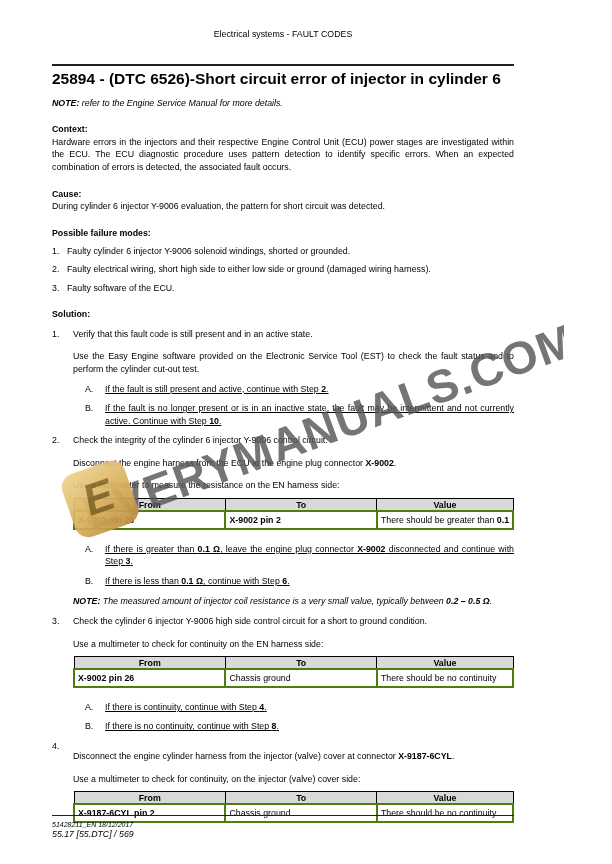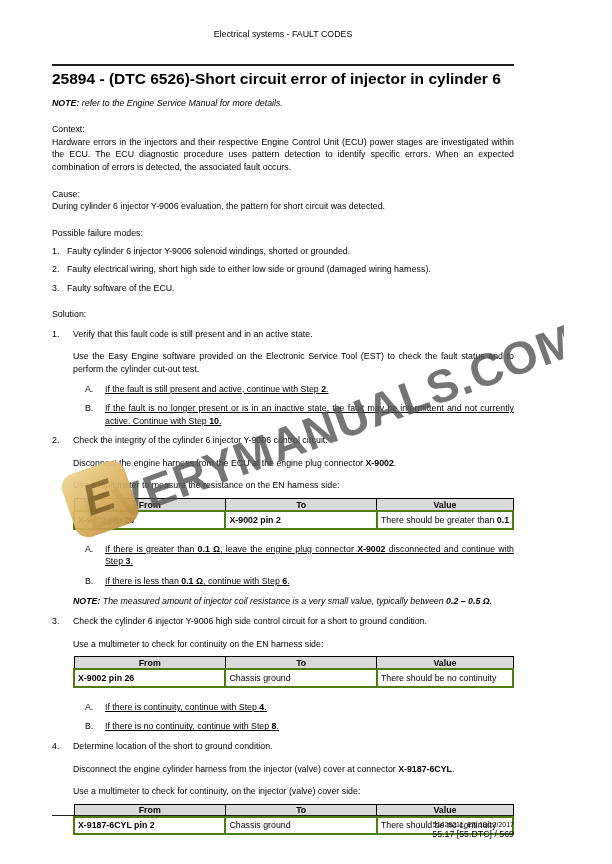--- a/index.html
+++ b/index.html
@@ -13,21 +13,21 @@
     color:#000;
     overflow:hidden;
   }
   .inner { padding:28px 50px 0 52px; }
   .b { font-weight:bold; }
   .i { font-style:italic; }
   .running-header { text-align:center; }
   .title-rule { border:0; border-top:2px solid var(--rule-color,#1f1f1f); margin:23px 0 0 0; }
   .doc-title { font-size:15.5px; line-height:19px; font-weight:bold; margin-top:3px; }
   .doc-note { margin-top:9px; }
-  .sec-heading { font-weight:normal; margin-top:14px; }
+  .sec-heading { font-weight:bold; margin-top:14px; }
   .body-text { text-align:justify; }
   .fm-item { display:flex; margin-top:5.5px; }
   .fm-item:first-child { margin-top:6px; }
   .fm-num { width:15px; flex:none; }
   .step { display:flex; margin-top:7px; }
   .step-num { width:21px; flex:none; }
   .step-content { flex:1; min-width:0; }
   .step-title { text-align:justify; }
   .para { margin-top:10px; text-align:justify; }
   .sub { display:flex; margin-top:7px; margin-left:12px; }
@@ -42,21 +42,21 @@
     font-weight:bold; text-align:center;
     font-size:8.8px; line-height:10px; padding:0.5px 2px;
   }
   .spec-table td {
     border:2px solid #4d7c0f;
     text-align:left; padding:1.5px 3px;
     line-height:12.6px;
     overflow:hidden; white-space:nowrap;
   }
   .col-from { width:34.5%; } .col-to { width:34.5%; } .col-value { width:31%; }
-  .footer { position:absolute; left:52px; right:50px; top:815px; text-align:right; }
+  .footer { position:absolute; left:52px; right:50px; top:815px; text-align:left;font-style:italic; }
   .footer-rule { border:0; border-top:1.5px solid var(--rule-color,#1f1f1f); margin:0; }
   .footer-l1 { font-size:7px; line-height:9.5px; margin-top:3.5px; }
   .footer-l2 { font-size:8.8px; line-height:11px; }
   .watermark-text {
     position:absolute; left:330px; top:427px;
     transform:translate(-50%,-50%) rotate(-20deg);
     font-size:46px; font-weight:bold; letter-spacing:1px;
     color:var(--watermark-text-color,rgba(82,82,82,0.8));
     white-space:nowrap; z-index:5; pointer-events:none;
   }
@@ -198,21 +198,20 @@
         <div class="sub">
           <span class="sub-label">B.</span>
           <span class="sub-text"><span>If there is no continuity, continue with Step </span><span class="b">8</span><span>.</span></span>
         </div>
       </div>
     </div>
 
     <div class="step">
       <span class="step-num">4.</span>
       <div class="step-content">
-        <div class="step-title">Determine location of the short to ground condition.</div>
         <div class="para"><span>Disconnect the engine cylinder harness from the injector (valve) cover at connector </span><span class="b">X-9187-6CYL</span><span>.</span></div>
         <div class="para">Use a multimeter to check for continuity, on the injector (valve) cover side:</div>
         <table class="spec-table">
           <colgroup>
               <col class="col-from">
               <col class="col-to">
               <col class="col-value">
             </colgroup>
           <tbody>
               <tr>

